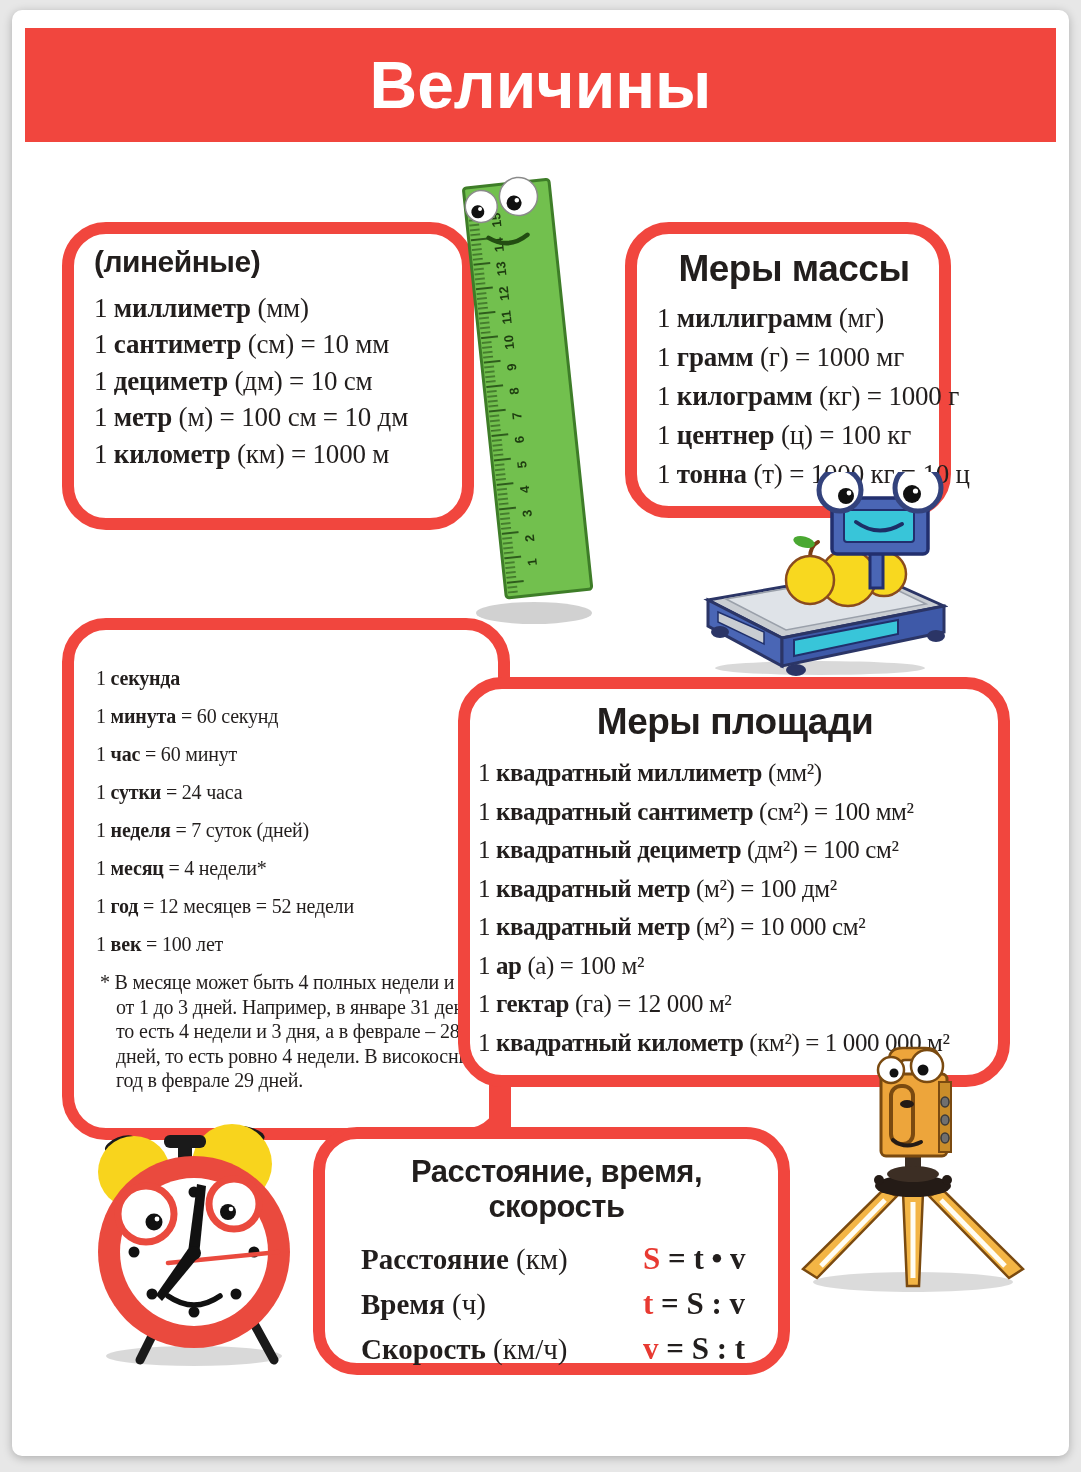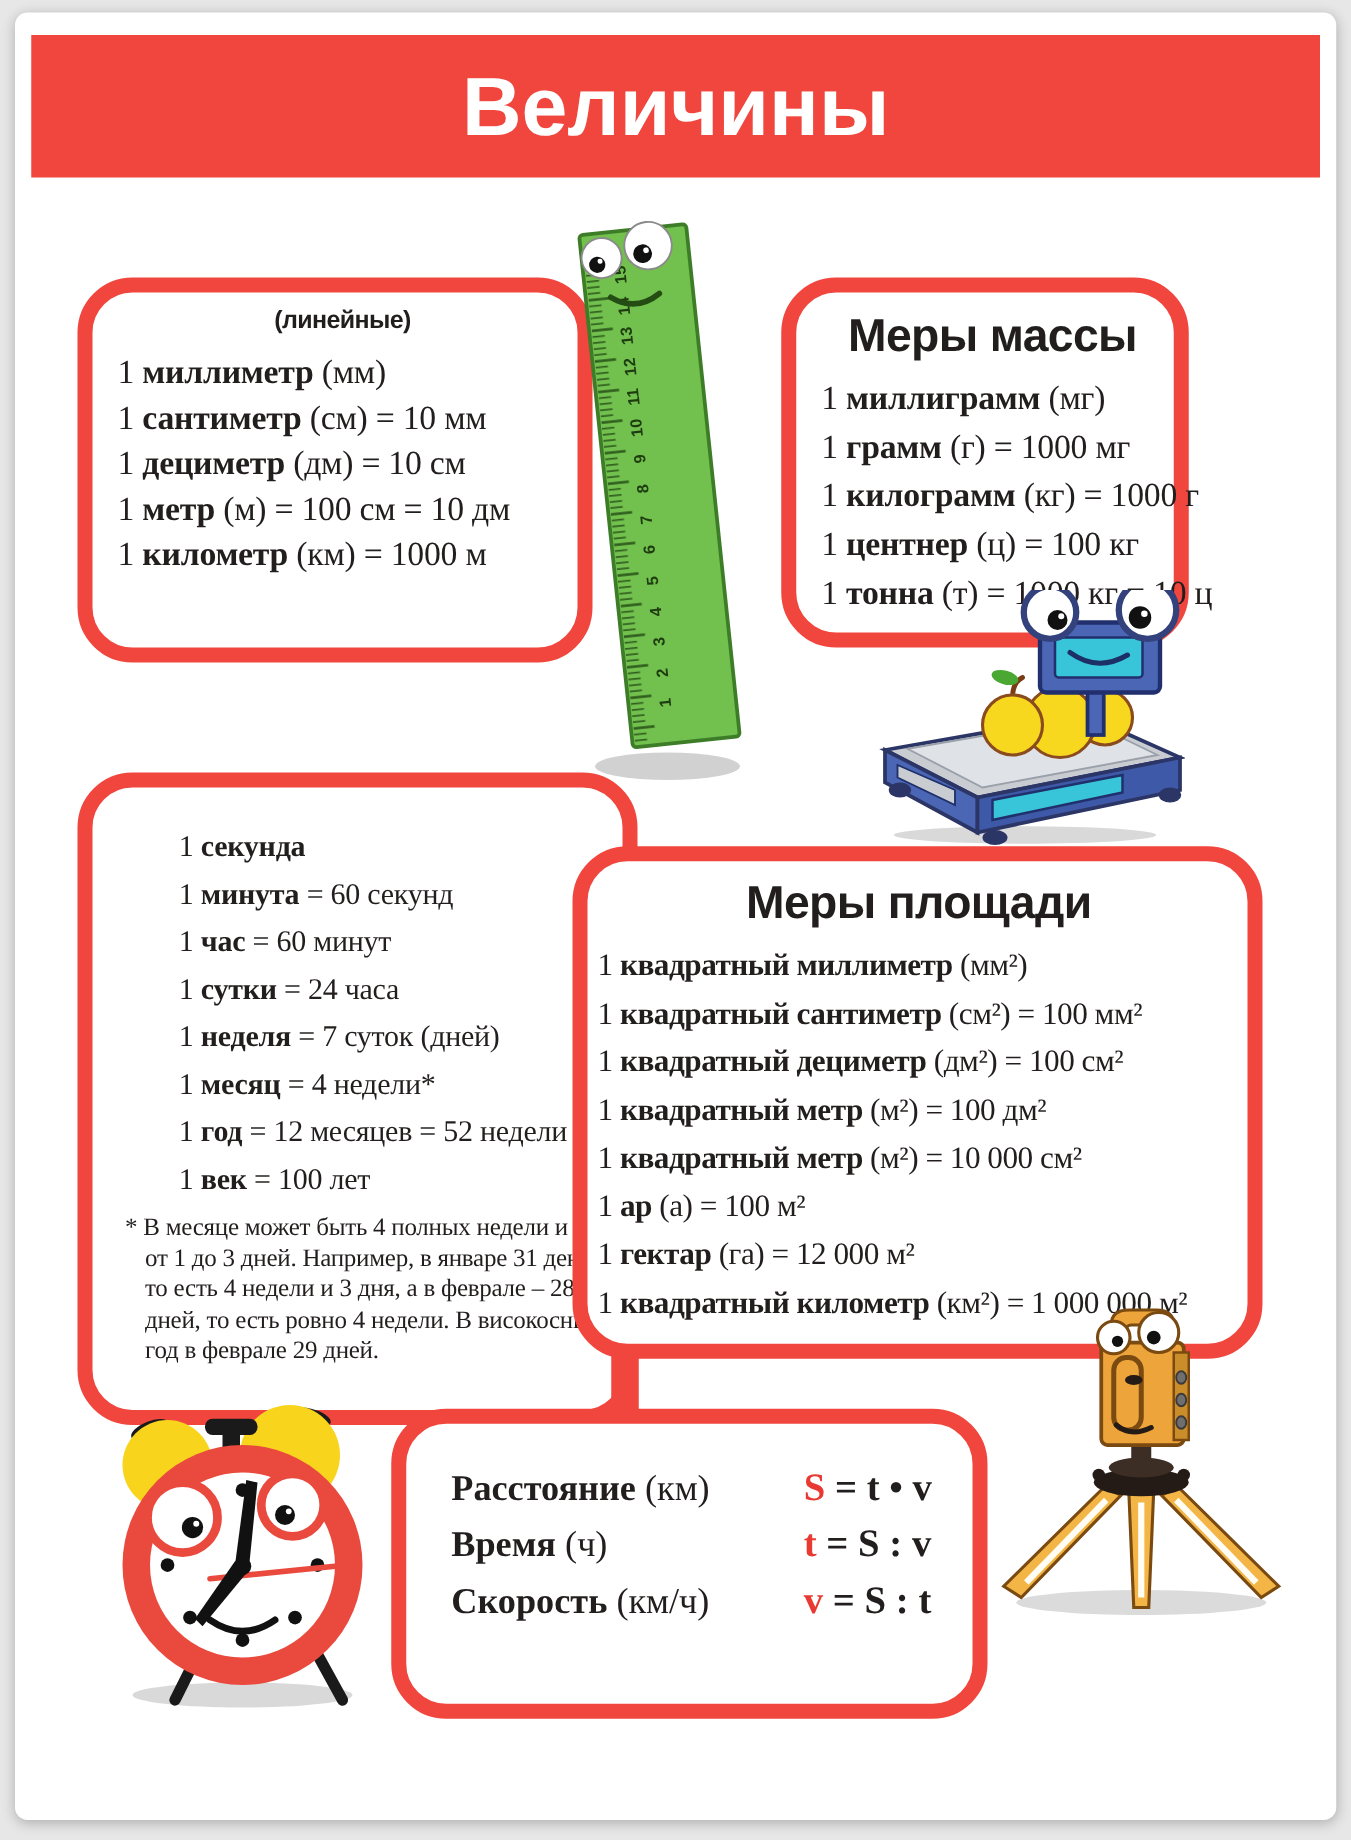--- a/index.html
+++ b/index.html
@@ -29,35 +29,35 @@
   .box{
     position:absolute;background:#ffffff;
     border:12px solid var(--red);border-radius:44px;
     box-sizing:border-box;color:var(--ink);
   }
   .bt{ 
     text-align:center;font-weight:bold;font-size:37px;
     letter-spacing:-0.5px;color:var(--ink);line-height:1.12;
   }
   .bst{ 
-    text-align:center;font-weight:bold;font-size:20px;
+    text-align:left;font-weight:bold;font-size:30px;
     letter-spacing:-0.5px;color:var(--ink);line-height:1.05;
   }
   .mlist{
     font-family:"Liberation Serif","DejaVu Serif",serif;
     letter-spacing:-0.2px;
   }
   .ln{white-space:nowrap;}
   .u{font-weight:bold;}
   #box-length{left:62px;top:222px;width:412px;height:308px;z-index:1;padding:12px 8px 0 20px;}
   #box-length .mlist{margin-top:12px;font-size:27px;line-height:36.5px;}
   #box-mass{left:625px;top:222px;width:326px;height:296px;z-index:1;padding:14px 8px 0 20px;}
   #box-mass .mlist{margin-top:10px;font-size:27px;line-height:39px;}
   #box-time{left:62px;top:618px;width:448px;height:522px;z-index:1;padding:16px 6px 0 22px;}
-  #box-time .mlist{margin-top:13px;font-size:24px;line-height:38px;margin-left:47px;}
+  #box-time .mlist{margin-top:13px;font-size:20px;line-height:38px;}
   #box-time .fnote{
     margin:7px 0 0 4px;font-family:"Liberation Serif","DejaVu Serif",serif;
     font-size:20px;line-height:24.5px;letter-spacing:-0.2px;
     padding-left:16px;text-indent:-16px;max-width:402px;
   }
   #box-area{left:458px;top:677px;width:552px;height:410px;z-index:2;padding:12px 6px 0 8px;}
   #box-area .mlist{margin-top:12px;font-size:25px;line-height:38.5px;letter-spacing:-0.4px;}
   #connector{
     position:absolute;left:489px;top:1078px;width:22px;height:58px;
     background:var(--red);z-index:1;
@@ -131,20 +131,21 @@
     <div class="ln"><span>1 </span><span class="u">квадратный метр</span><span> (м²) = 10 000 см²</span></div>
     <div class="ln"><span>1 </span><span class="u">ар</span><span> (а) = 100 м²</span></div>
     <div class="ln"><span>1 </span><span class="u">гектар</span><span> (га) = 12 000 м²</span></div>
     <div class="ln"><span>1 </span><span class="u">квадратный километр</span><span> (км²) = 1 000 000 м²</span></div>
   </div>
 </div>
 
 <div id="connector"></div>
 
 <div class="box" id="box-speed">
+  <div class="bt">Расстояние, время, скорость</div>
   <div class="srows">
     <div class="srow">
       <span class="slabel"><span class="u">Расстояние</span><span> (км)</span></span><span class="sform"><span class="sym">S</span><span> = t • v</span></span>
     </div>
     <div class="srow">
       <span class="slabel"><span class="u">Время</span><span> (ч)</span></span><span class="sform"><span class="sym">t</span><span> = S : v</span></span>
     </div>
     <div class="srow">
       <span class="slabel"><span class="u">Скорость</span><span> (км/ч)</span></span><span class="sform"><span class="sym">v</span><span> = S : t</span></span>
     </div>

